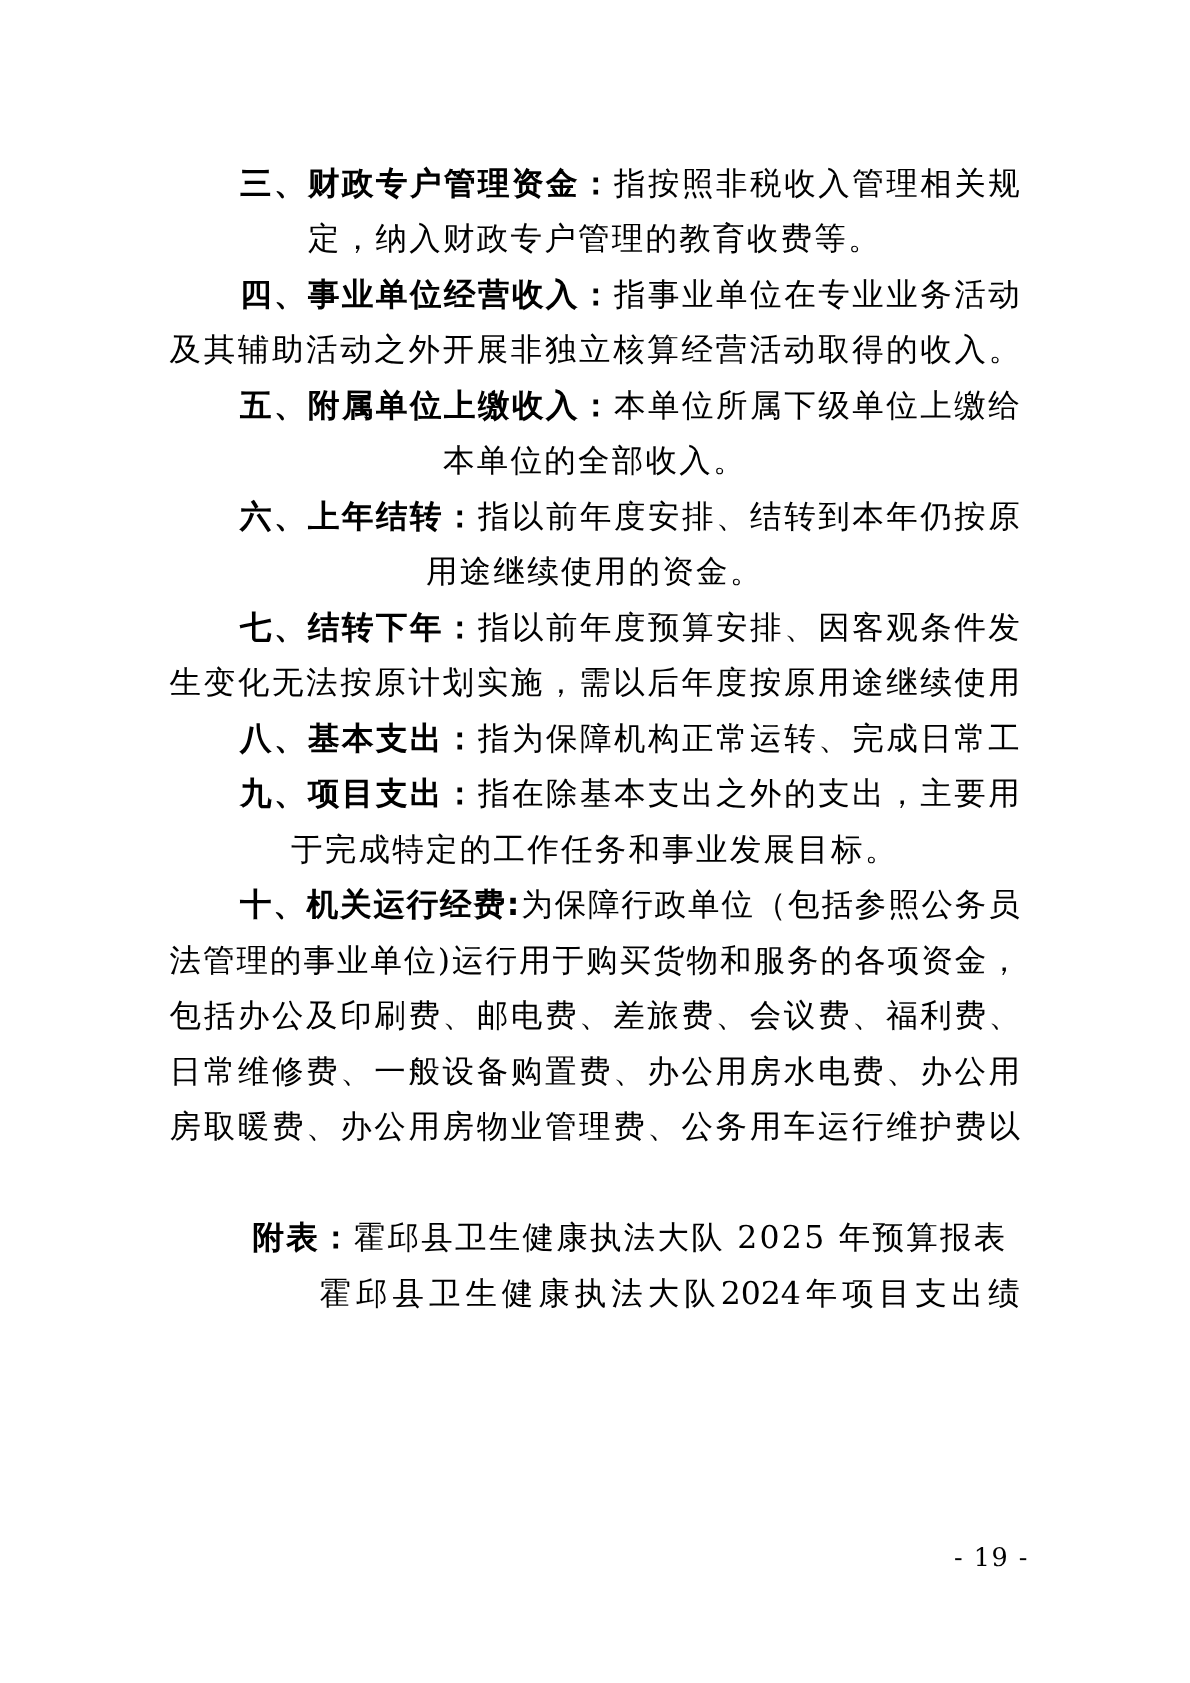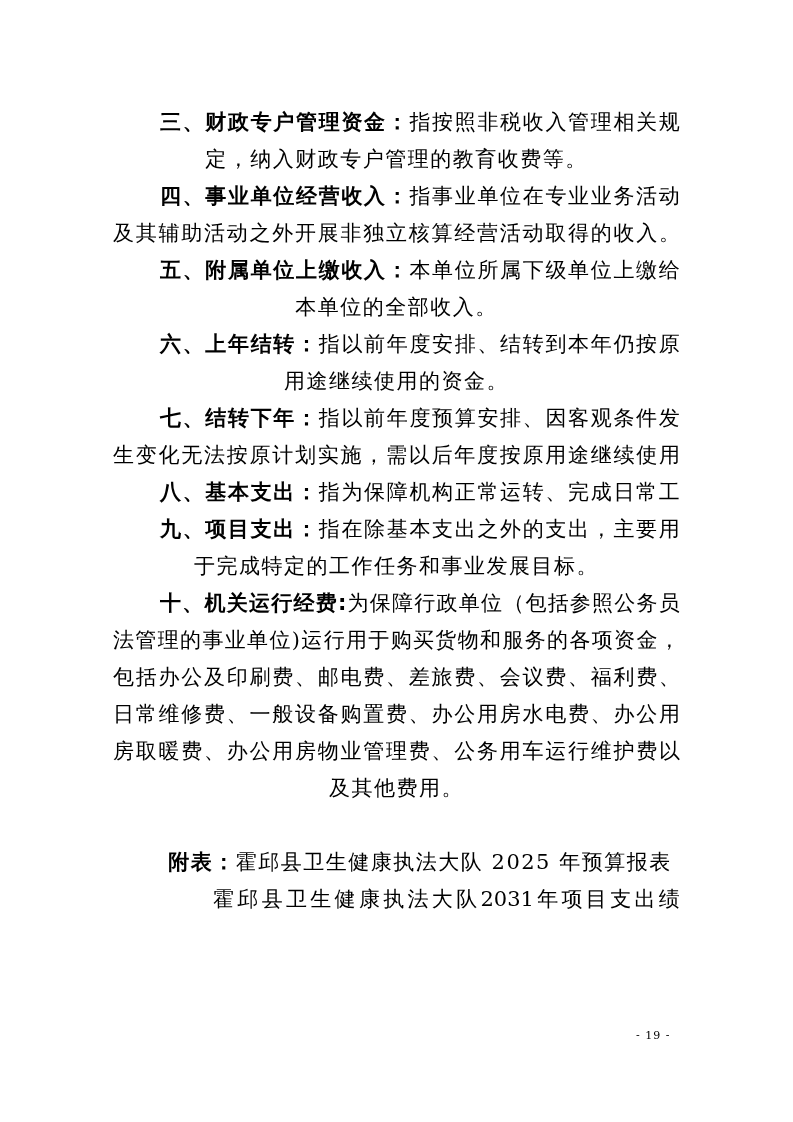--- a/index.html
+++ b/index.html
@@ -5,21 +5,21 @@
   html,body{margin:0;padding:0;background:#ffffff;}
   .page{position:relative;width:793px;height:1122px;background:#ffffff;color:#000000;
         font-family:"DejaVu Serif","Liberation Serif",serif;overflow:hidden;}
   .content{position:absolute;left:113px;top:104px;width:567px;}
   .line{height:37px;display:flex;align-items:center;font-size:21px;line-height:37px;white-space:pre;}
   .line.fill{justify-content:space-between;}
   .line.nofill{justify-content:center;letter-spacing:1.5px;}
   .indent-para{padding-left:47px;}
   .indent-attach{padding-left:100px;}
   .b{font-family:"DejaVu Sans","Liberation Sans",sans-serif;font-weight:700;}
-  .pagenum{position:absolute;left:636px;top:1029px;font-size:11px;letter-spacing:1px;
+  .pagenum{position:absolute;left:636px;top:1029px;font-size:17px;letter-spacing:1px;
            font-family:"DejaVu Serif","Liberation Serif",serif;color:#000000;}
 </style>
 </head>
 <body>
 
 <div class="page">
   <div class="content">
       <div class="line fill indent-para"><span class="b">三</span><span class="b">、</span><span class="b">财</span><span class="b">政</span><span class="b">专</span><span class="b">户</span><span class="b">管</span><span class="b">理</span><span class="b">资</span><span class="b">金</span><span class="b">：</span><span>指</span><span>按</span><span>照</span><span>非</span><span>税</span><span>收</span><span>入</span><span>管</span><span>理</span><span>相</span><span>关</span><span>规</span></div>
       <div class="line nofill"><span>定，纳入财政专户管理的教育收费等。</span></div>
       <div class="line fill indent-para"><span class="b">四</span><span class="b">、</span><span class="b">事</span><span class="b">业</span><span class="b">单</span><span class="b">位</span><span class="b">经</span><span class="b">营</span><span class="b">收</span><span class="b">入</span><span class="b">：</span><span>指</span><span>事</span><span>业</span><span>单</span><span>位</span><span>在</span><span>专</span><span>业</span><span>业</span><span>务</span><span>活</span><span>动</span></div>
@@ -31,19 +31,18 @@
       <div class="line fill indent-para"><span class="b">七</span><span class="b">、</span><span class="b">结</span><span class="b">转</span><span class="b">下</span><span class="b">年</span><span class="b">：</span><span>指</span><span>以</span><span>前</span><span>年</span><span>度</span><span>预</span><span>算</span><span>安</span><span>排</span><span>、</span><span>因</span><span>客</span><span>观</span><span>条</span><span>件</span><span>发</span></div>
       <div class="line fill"><span>生</span><span>变</span><span>化</span><span>无</span><span>法</span><span>按</span><span>原</span><span>计</span><span>划</span><span>实</span><span>施</span><span>，</span><span>需</span><span>以</span><span>后</span><span>年</span><span>度</span><span>按</span><span>原</span><span>用</span><span>途</span><span>继</span><span>续</span><span>使</span><span>用</span></div>
       <div class="line fill indent-para"><span class="b">八</span><span class="b">、</span><span class="b">基</span><span class="b">本</span><span class="b">支</span><span class="b">出</span><span class="b">：</span><span>指</span><span>为</span><span>保</span><span>障</span><span>机</span><span>构</span><span>正</span><span>常</span><span>运</span><span>转</span><span>、</span><span>完</span><span>成</span><span>日</span><span>常</span><span>工</span></div>
       <div class="line fill indent-para"><span class="b">九</span><span class="b">、</span><span class="b">项</span><span class="b">目</span><span class="b">支</span><span class="b">出</span><span class="b">：</span><span>指</span><span>在</span><span>除</span><span>基</span><span>本</span><span>支</span><span>出</span><span>之</span><span>外</span><span>的</span><span>支</span><span>出</span><span>，</span><span>主</span><span>要</span><span>用</span></div>
       <div class="line nofill"><span>于完成特定的工作任务和事业发展目标。</span></div>
       <div class="line fill indent-para"><span class="b">十</span><span class="b">、</span><span class="b">机</span><span class="b">关</span><span class="b">运</span><span class="b">行</span><span class="b">经</span><span class="b">费</span><span class="b">:</span><span>为</span><span>保</span><span>障</span><span>行</span><span>政</span><span>单</span><span>位</span><span>（</span><span>包</span><span>括</span><span>参</span><span>照</span><span>公</span><span>务</span><span>员</span></div>
       <div class="line fill"><span>法</span><span>管</span><span>理</span><span>的</span><span>事</span><span>业</span><span>单</span><span>位</span><span>)</span><span>运</span><span>行</span><span>用</span><span>于</span><span>购</span><span>买</span><span>货</span><span>物</span><span>和</span><span>服</span><span>务</span><span>的</span><span>各</span><span>项</span><span>资</span><span>金</span><span>，</span></div>
       <div class="line fill"><span>包</span><span>括</span><span>办</span><span>公</span><span>及</span><span>印</span><span>刷</span><span>费</span><span>、</span><span>邮</span><span>电</span><span>费</span><span>、</span><span>差</span><span>旅</span><span>费</span><span>、</span><span>会</span><span>议</span><span>费</span><span>、</span><span>福</span><span>利</span><span>费</span><span>、</span></div>
       <div class="line fill"><span>日</span><span>常</span><span>维</span><span>修</span><span>费</span><span>、</span><span>一</span><span>般</span><span>设</span><span>备</span><span>购</span><span>置</span><span>费</span><span>、</span><span>办</span><span>公</span><span>用</span><span>房</span><span>水</span><span>电</span><span>费</span><span>、</span><span>办</span><span>公</span><span>用</span></div>
       <div class="line fill"><span>房</span><span>取</span><span>暖</span><span>费</span><span>、</span><span>办</span><span>公</span><span>用</span><span>房</span><span>物</span><span>业</span><span>管</span><span>理</span><span>费</span><span>、</span><span>公</span><span>务</span><span>用</span><span>车</span><span>运</span><span>行</span><span>维</span><span>护</span><span>费</span><span>以</span></div>
-      <div class="line nofill"><span>及其他费用。</span></div>
       <div class="line nofill"></div>
       <div class="line nofill indent-para"><span class="b">附表：</span><span>霍邱县卫生健康执法大队 2025 年预算报表</span></div>
-      <div class="line fill indent-attach"><span>霍</span><span>邱</span><span>县</span><span>卫</span><span>生</span><span>健</span><span>康</span><span>执</span><span>法</span><span>大</span><span>队</span><span>2031</span><span>年</span><span>项</span><span>目</span><span>支</span><span>出</span><span>绩</span></div>
+      <div class="line fill indent-attach"><span>霍</span><span>邱</span><span>县</span><span>卫</span><span>生</span><span>健</span><span>康</span><span>执</span><span>法</span><span>大</span><span>队</span><span>2024</span><span>年</span><span>项</span><span>目</span><span>支</span><span>出</span><span>绩</span></div>
     </div>
   <div class="pagenum">- 19 -</div>
 </div>
 
 </body></html>

